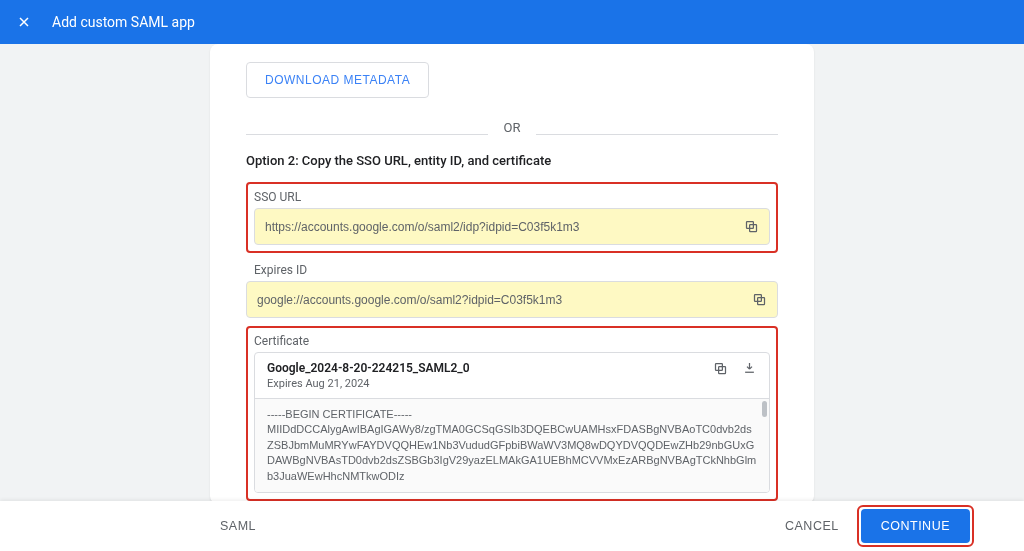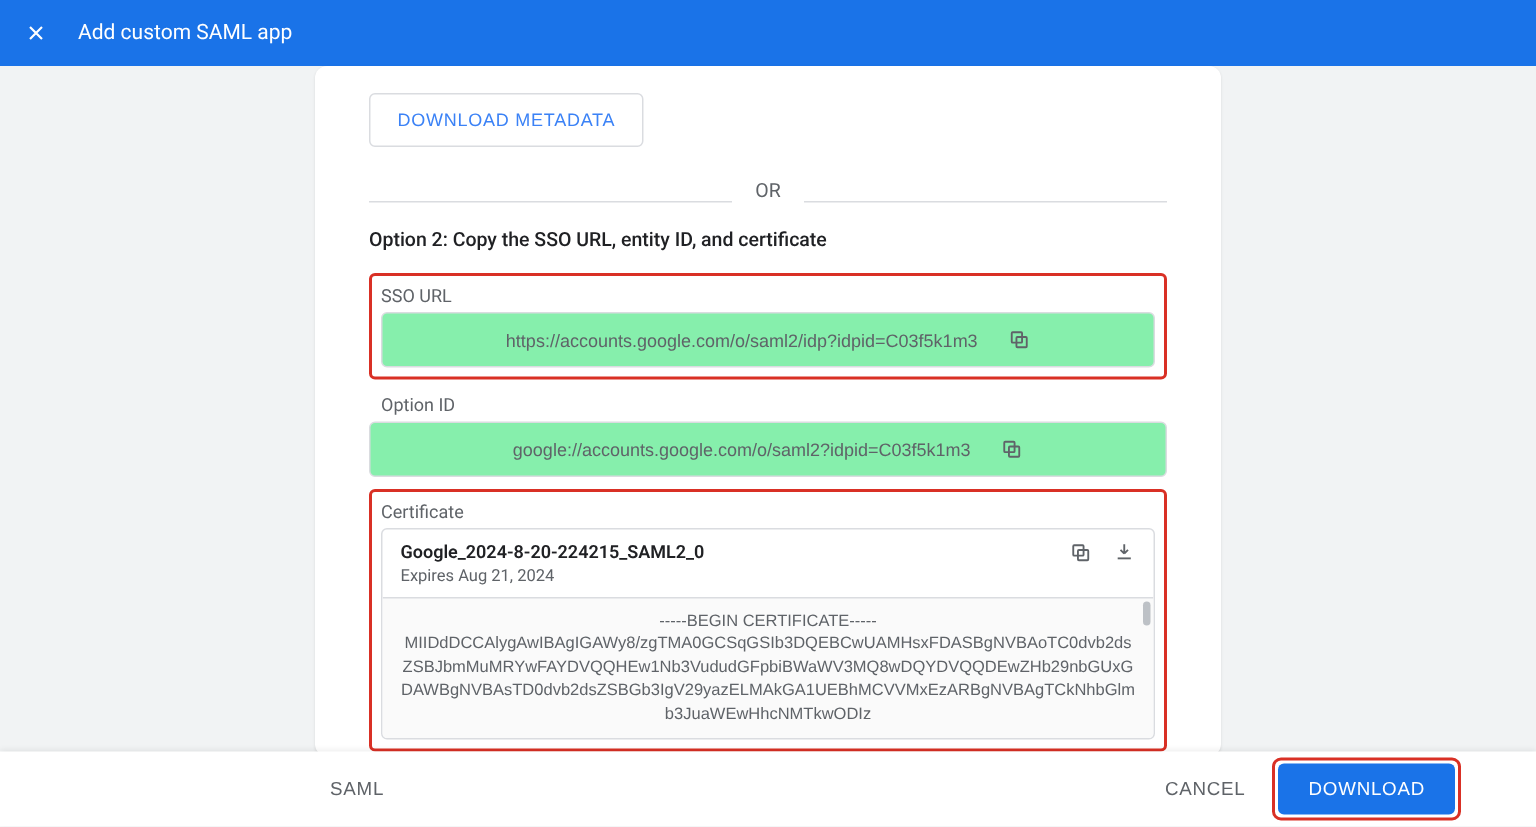--- a/index.html
+++ b/index.html
@@ -80,25 +80,25 @@
       margin-bottom: 10px;
     }
     .field-label {
       font-size: 12px;
       color: #5f6368;
       margin-bottom: 4px;
     }
     .field-box {
       border: 1px solid #dadce0;
       border-radius: 4px;
-      background: #86efac;
+      background: #fef9c3;
       padding: 10px 10px;
       display: flex;
       align-items: center;
-      justify-content: center;
+      justify-content: space-between;
       margin-bottom: 8px;
       gap: 20px;
     }
     .field-value {
       font-size: 12px;
       color: #5f6368;
       font-family: Arial, sans-serif;
     }
     .icon-btn {
       cursor: pointer;
@@ -132,21 +132,20 @@
     .cert-body {
       background: #fafafa;
       border-top: 1px solid #dadce0;
       padding: 8px 12px;
       font-size: 11px;
       color: #5f6368;
       font-family: Arial, sans-serif;
       word-break: break-all;
       line-height: 1.4;
       position: relative;
-      text-align: center;
     }
     .cert-scrollbar {
       position: absolute;
       right: 2px;
       top: 2px;
       width: 5px;
       height: 16px;
       background: #bdc1c6;
       border-radius: 3px;
     }
@@ -233,21 +232,21 @@
         <span class="icon-btn">
           <svg width="15" height="15" viewBox="0 0 24 24" fill="none" stroke="#5f6368" stroke-width="2">
               <rect x="9" y="9" width="11" height="11" rx="1"></rect>
               <rect x="4" y="4" width="11" height="11" rx="1"></rect>
             </svg>
         </span>
       </div>
     </div>
 
     <div class="plain-section">
-      <div class="entity-id-label">Option ID</div>
+      <div class="entity-id-label">Expires ID</div>
       <div class="field-box">
         <span class="field-value">google://accounts.google.com/o/saml2?idpid=C03f5k1m3</span>
         <span class="icon-btn">
           <svg width="15" height="15" viewBox="0 0 24 24" fill="none" stroke="#5f6368" stroke-width="2">
               <rect x="9" y="9" width="11" height="11" rx="1"></rect>
               <rect x="4" y="4" width="11" height="11" rx="1"></rect>
             </svg>
         </span>
       </div>
     </div>
@@ -288,16 +287,16 @@
   </div>
 </div>
 
 <div class="footer">
   <div class="footer-left">
     <button class="txt-btn">SAML</button>
   </div>
   <div class="footer-right">
     <button class="txt-btn">CANCEL</button>
     <span class="btn-highlight">
-      <button class="primary-btn">DOWNLOAD</button>
+      <button class="primary-btn">CONTINUE</button>
     </span>
   </div>
 </div>
 
 </body></html>

